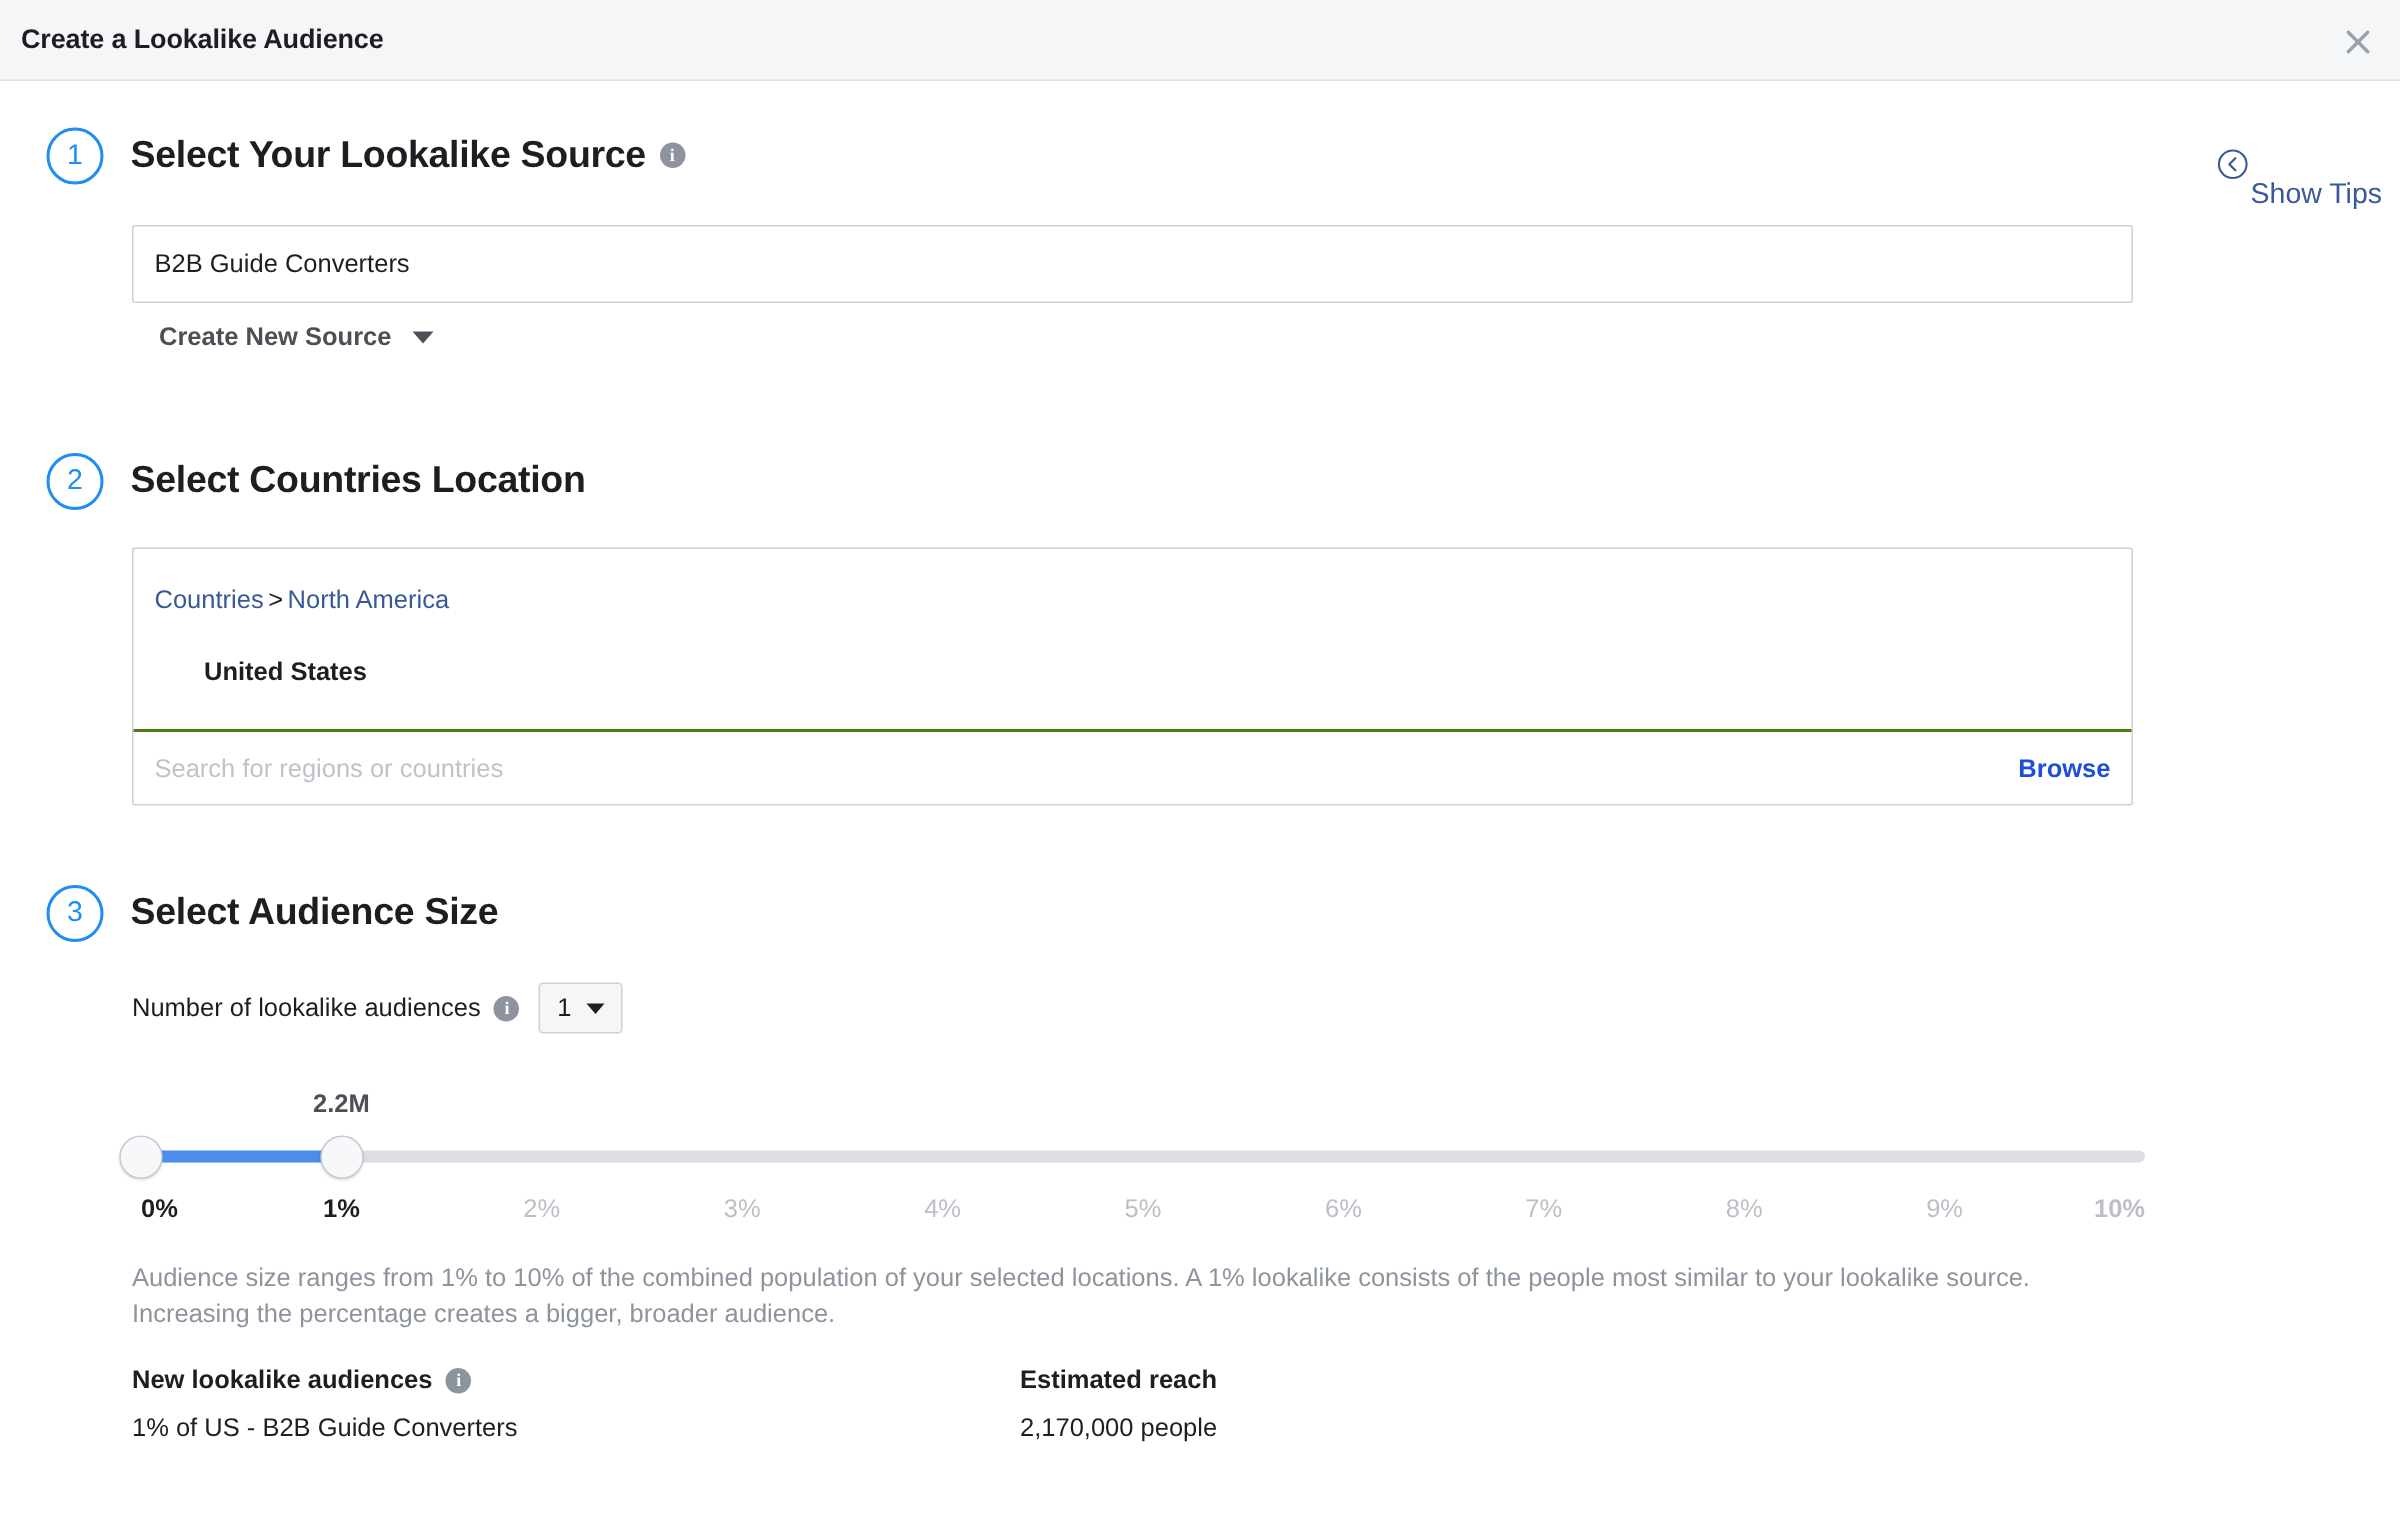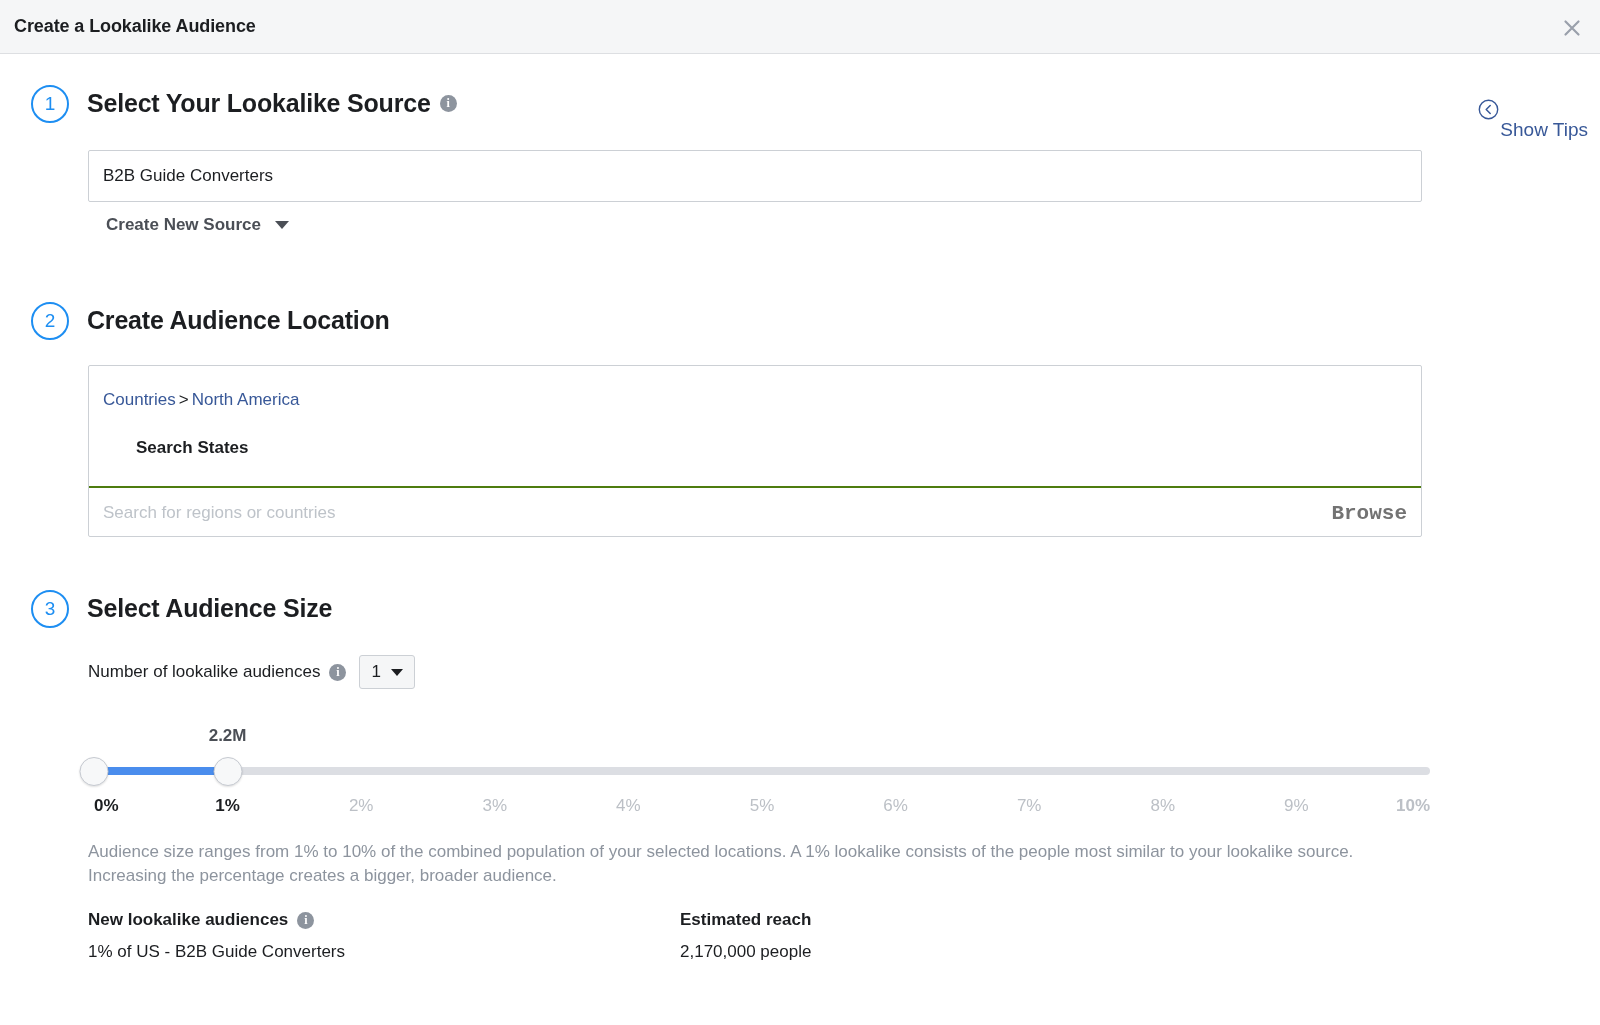--- a/index.html
+++ b/index.html
@@ -189,28 +189,28 @@
     background: transparent;
     font-family: "Liberation Sans", sans-serif;
     font-size: 17px;
     color: #1c1e21;
     padding: 0 14px;
     height: 100%;
   }
   .loc-search-input::placeholder { color: #bec3c9; }
   .browse-btn {
     flex: 0 0 auto;
-    font-size: 21px;
-    font-weight: bold;
-    color: #737373;
+    font-size: 17px;
+    font-weight: bold;
+    color: #1d4ed8;
     padding-right: 14px;
     cursor: pointer;
     background: none;
     border: none;
-    font-family: Liberation Mono, monospace;
+    font-family: Liberation Sans, sans-serif;
   }
 
   
   .num-row {
     position: absolute;
     left: 88px; top: 655px;
     display: flex;
     align-items: center;
   }
   .num-label {
@@ -369,29 +369,29 @@
 
   <div class="create-new-source">
     <span>Create New Source</span>
     <span class="caret-down"></span>
   </div>
 
   <div class="step-badge" style="left:31px; top:302px;">
     <span>2</span>
   </div>
   <div class="step-heading" style="left:87px; top:306px;">
-    <span>Create Audience Location</span>
+    <span>Select Countries Location</span>
   </div>
 
   <div class="loc-box">
     <div class="loc-list">
       <div class="breadcrumb">
         <a>Countries</a><span class="sep">&gt;</span><a>North America</a>
       </div>
-      <div class="loc-selected">Search States</div>
+      <div class="loc-selected">United States</div>
     </div>
     <div class="loc-search-row">
       <input class="loc-search-input" type="text" placeholder="Search for regions or countries" style="">
       <button class="browse-btn">Browse</button>
     </div>
   </div>
 
   <div class="step-badge" style="left:31px; top:590px;">
     <span>3</span>
   </div>

